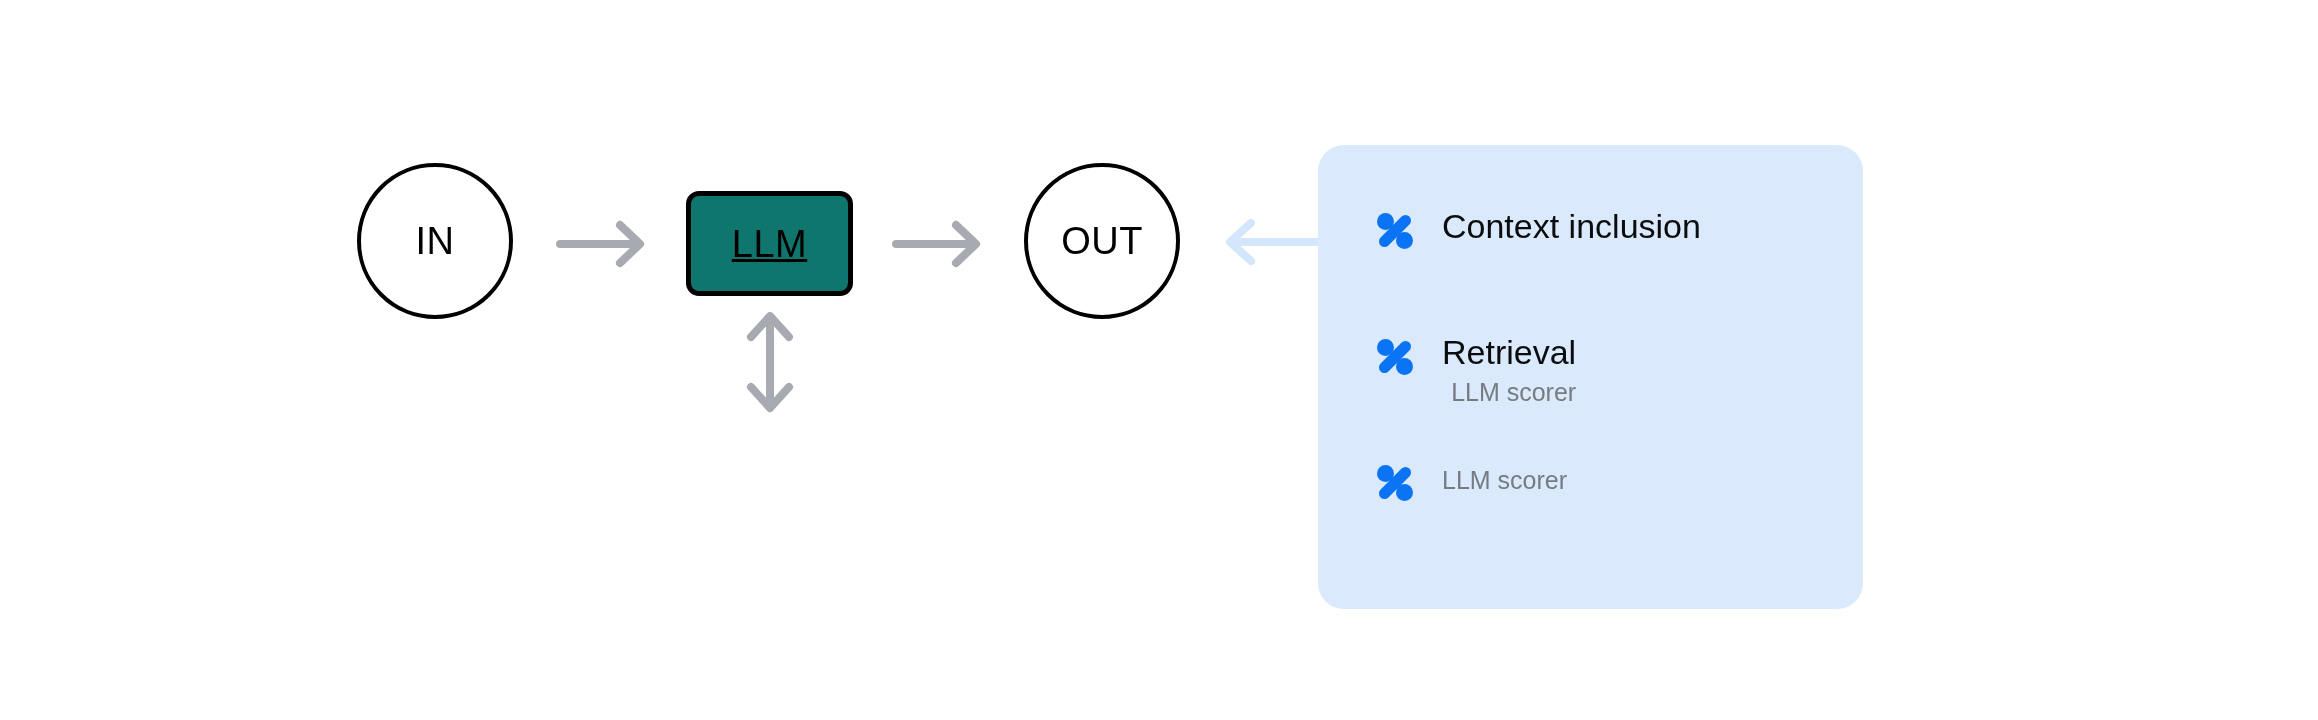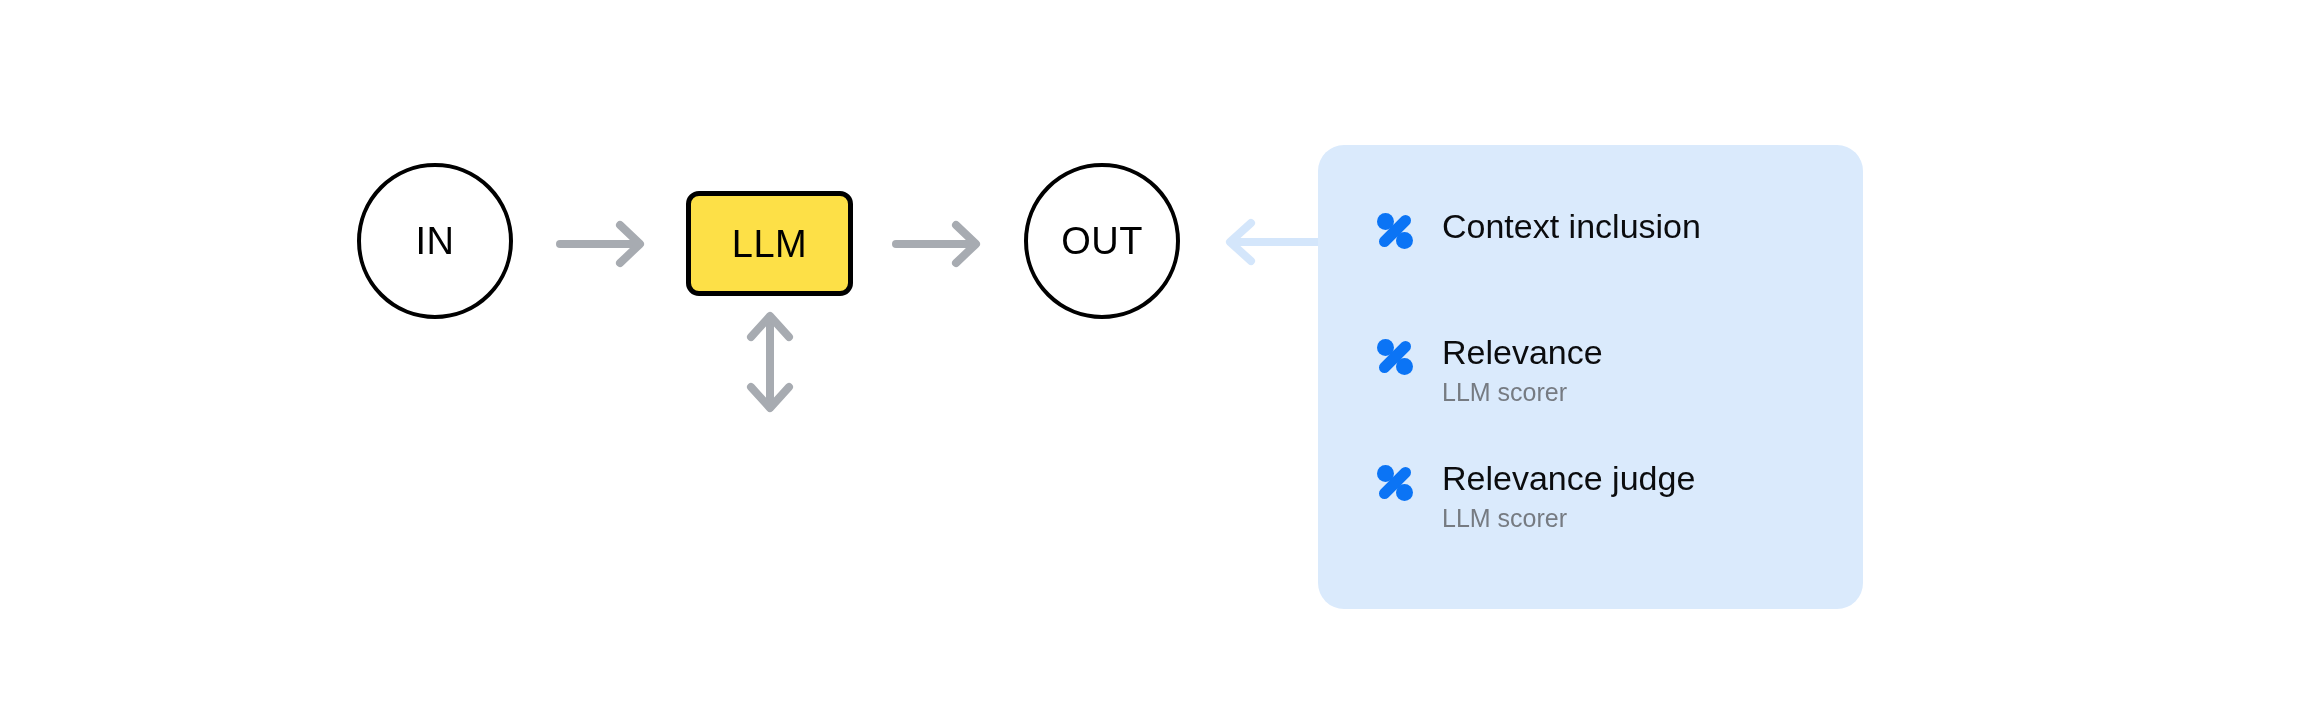--- a/index.html
+++ b/index.html
@@ -43,24 +43,25 @@
 
   #node-llm {
     position: absolute;
     left: 686px;
     top: 191px;
     width: 167px;
     height: 105px;
     box-sizing: border-box;
     border: 5px solid #000000;
     border-radius: 13px;
-    background: #fde047;
+    background: #0f766e;
     display: flex;
     align-items: center;
     justify-content: center;
+    text-decoration: underline;
   }
   #node-llm .node-label {
     font-size: 38px;
     color: #000000;
     letter-spacing: 0.5px;
     line-height: 1;
   }
 
   
   .arrow-svg {
@@ -94,20 +95,21 @@
     height: 464px;
     background: #daeafc;
     border-radius: 26px;
     box-sizing: border-box;
     padding: 62px 0 0 57px;
   }
   .scorer-item {
     display: flex;
     align-items: flex-start;
     height: 126px;
+    text-align: right;
   }
   .scorer-icon {
     width: 40px;
     height: 40px;
     flex: 0 0 40px;
     margin-top: 4px;
   }
   .scorer-text {
     margin-left: 27px;
   }
@@ -185,32 +187,31 @@
       </div>
     </div>
 
     <div class="scorer-item">
       <svg class="scorer-icon" viewBox="0 0 40 40">
         <circle cx="10.5" cy="10.5" r="8.5" fill="#0b74f5"></circle>
         <circle cx="29.5" cy="29.5" r="8.5" fill="#0b74f5"></circle>
         <line x1="9.5" y1="30.5" x2="30.5" y2="9.5" stroke="#0b74f5" stroke-width="11" stroke-linecap="round"></line>
       </svg>
       <div class="scorer-text">
-        <div class="scorer-title">Relevance</div>
+        <div class="scorer-title">Retrieval</div>
         <div class="scorer-subtitle">LLM scorer</div>
       </div>
     </div>
 
     <div class="scorer-item">
       <svg class="scorer-icon" viewBox="0 0 40 40">
         <circle cx="10.5" cy="10.5" r="8.5" fill="#0b74f5"></circle>
         <circle cx="29.5" cy="29.5" r="8.5" fill="#0b74f5"></circle>
         <line x1="9.5" y1="30.5" x2="30.5" y2="9.5" stroke="#0b74f5" stroke-width="11" stroke-linecap="round"></line>
       </svg>
       <div class="scorer-text">
-        <div class="scorer-title">Relevance judge</div>
         <div class="scorer-subtitle">LLM scorer</div>
       </div>
     </div>
 
   </div>
 
 </div>
 
 </body></html>

